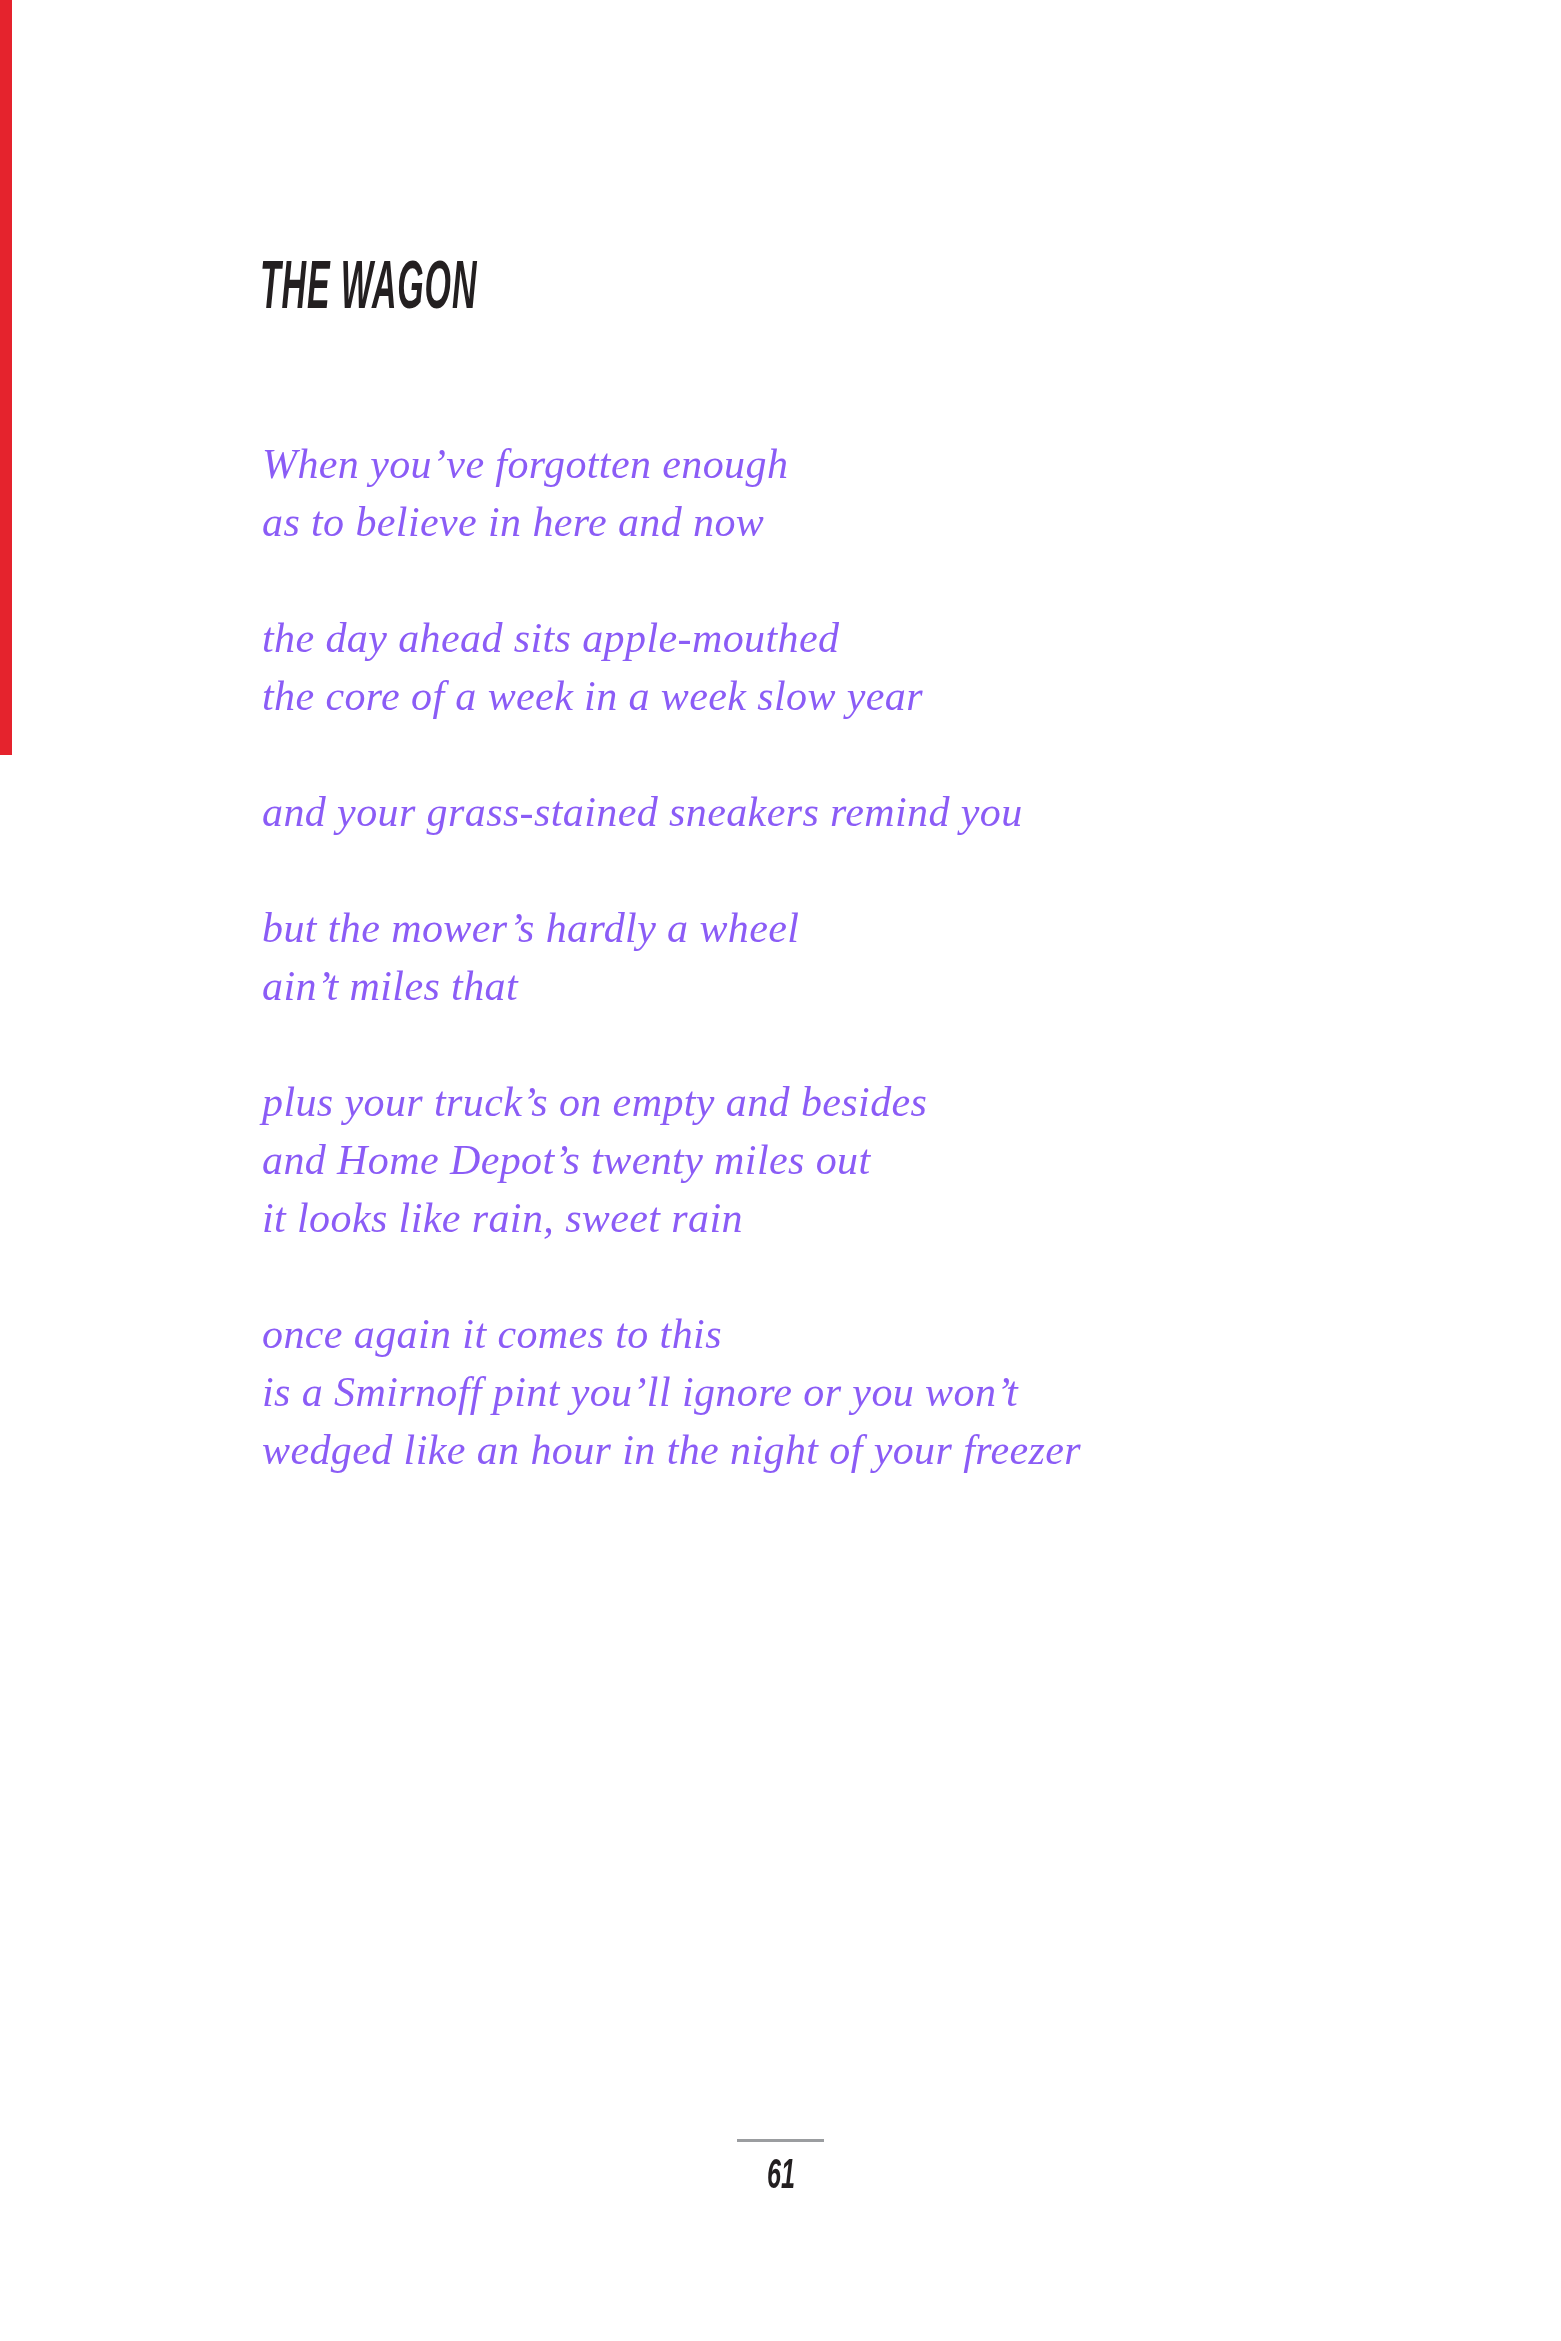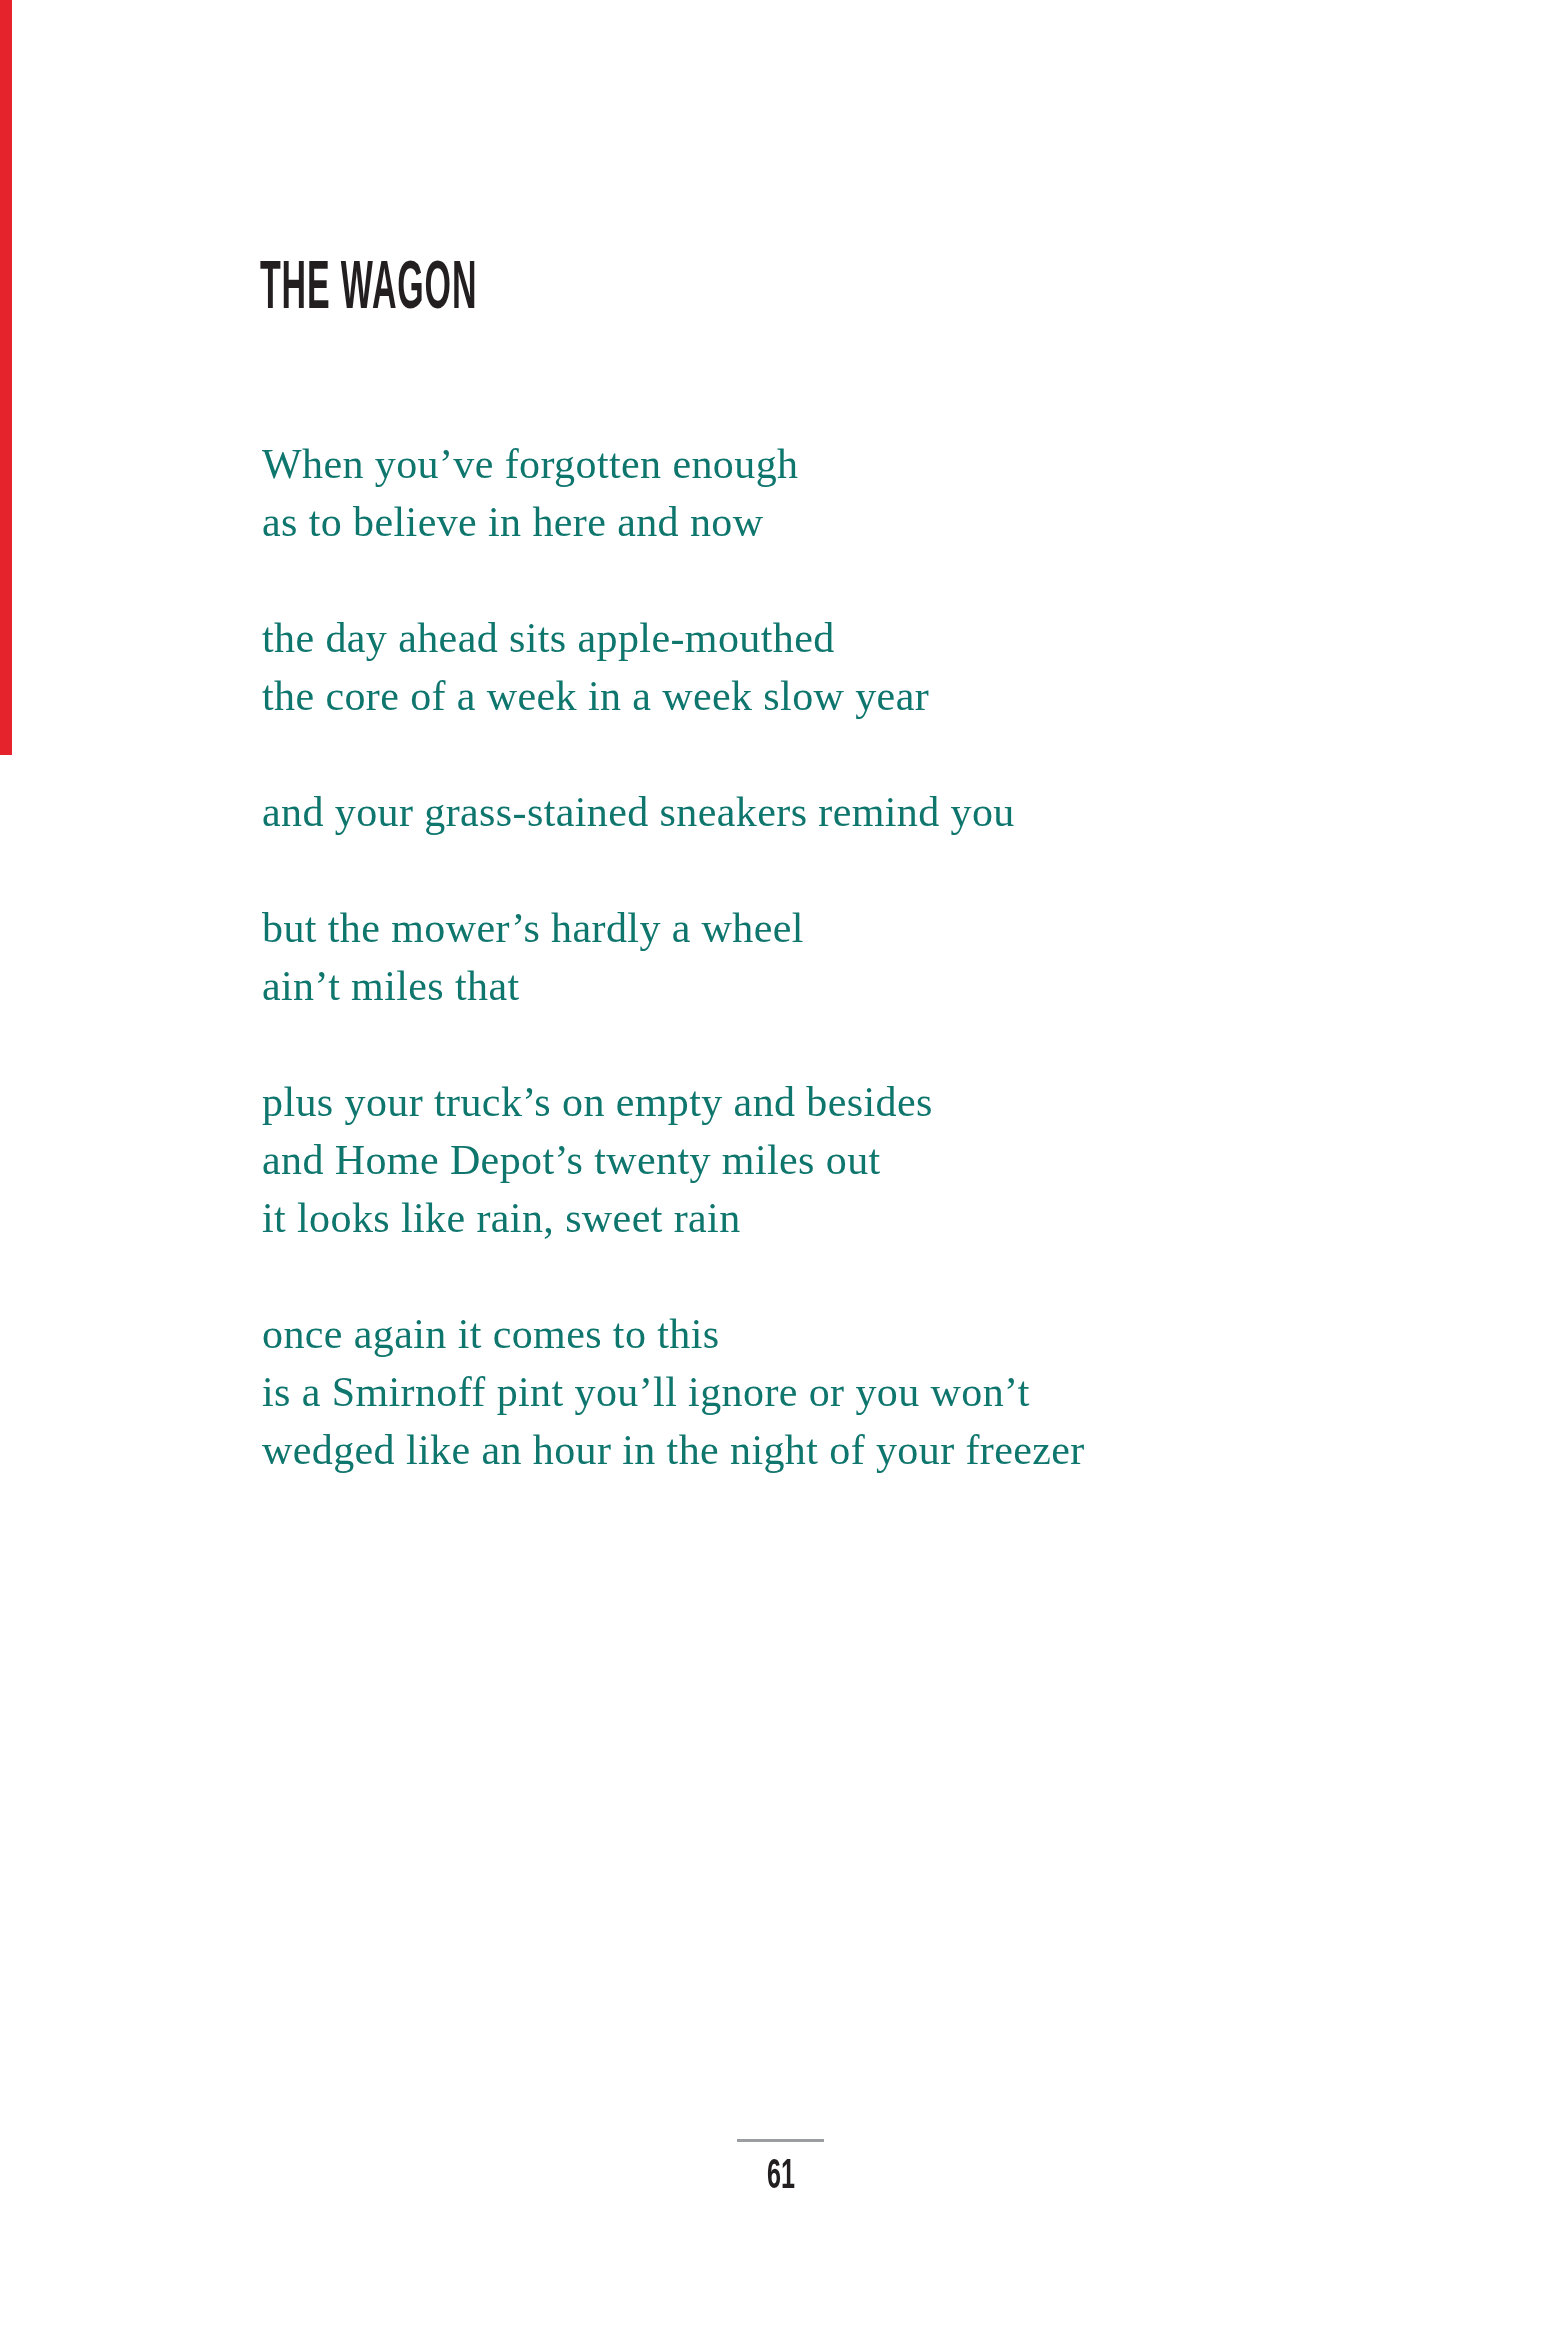--- a/index.html
+++ b/index.html
@@ -7,20 +7,21 @@
     padding: 0;
     background: #ffffff;
   }
   .page {
     position: relative;
     width: 1561px;
     height: 2194px;
     background: #ffffff;
     overflow: hidden;
     font-family: "Liberation Serif", serif;
+    font-style: italic;
   }
   .spine-stripe {
     position: absolute;
     left: 0;
     top: 0;
     width: 12px;
     height: 755px;
   }
   .title {
     position: absolute;
@@ -38,21 +39,21 @@
     white-space: nowrap;
   }
   .poem {
     position: absolute;
     left: 262px;
     top: 435px;
     font-family: "Liberation Serif", serif;
     font-size: 42px;
     line-height: 58px;
     letter-spacing: 0.4px;
-    color: #0f766e;
+    color: #8b5cf6;
   }
   .stanza {
     margin: 0 0 58px 0;
   }
   .line {
     white-space: nowrap;
   }
   .footer-rule {
     position: absolute;
     left: 737px;

